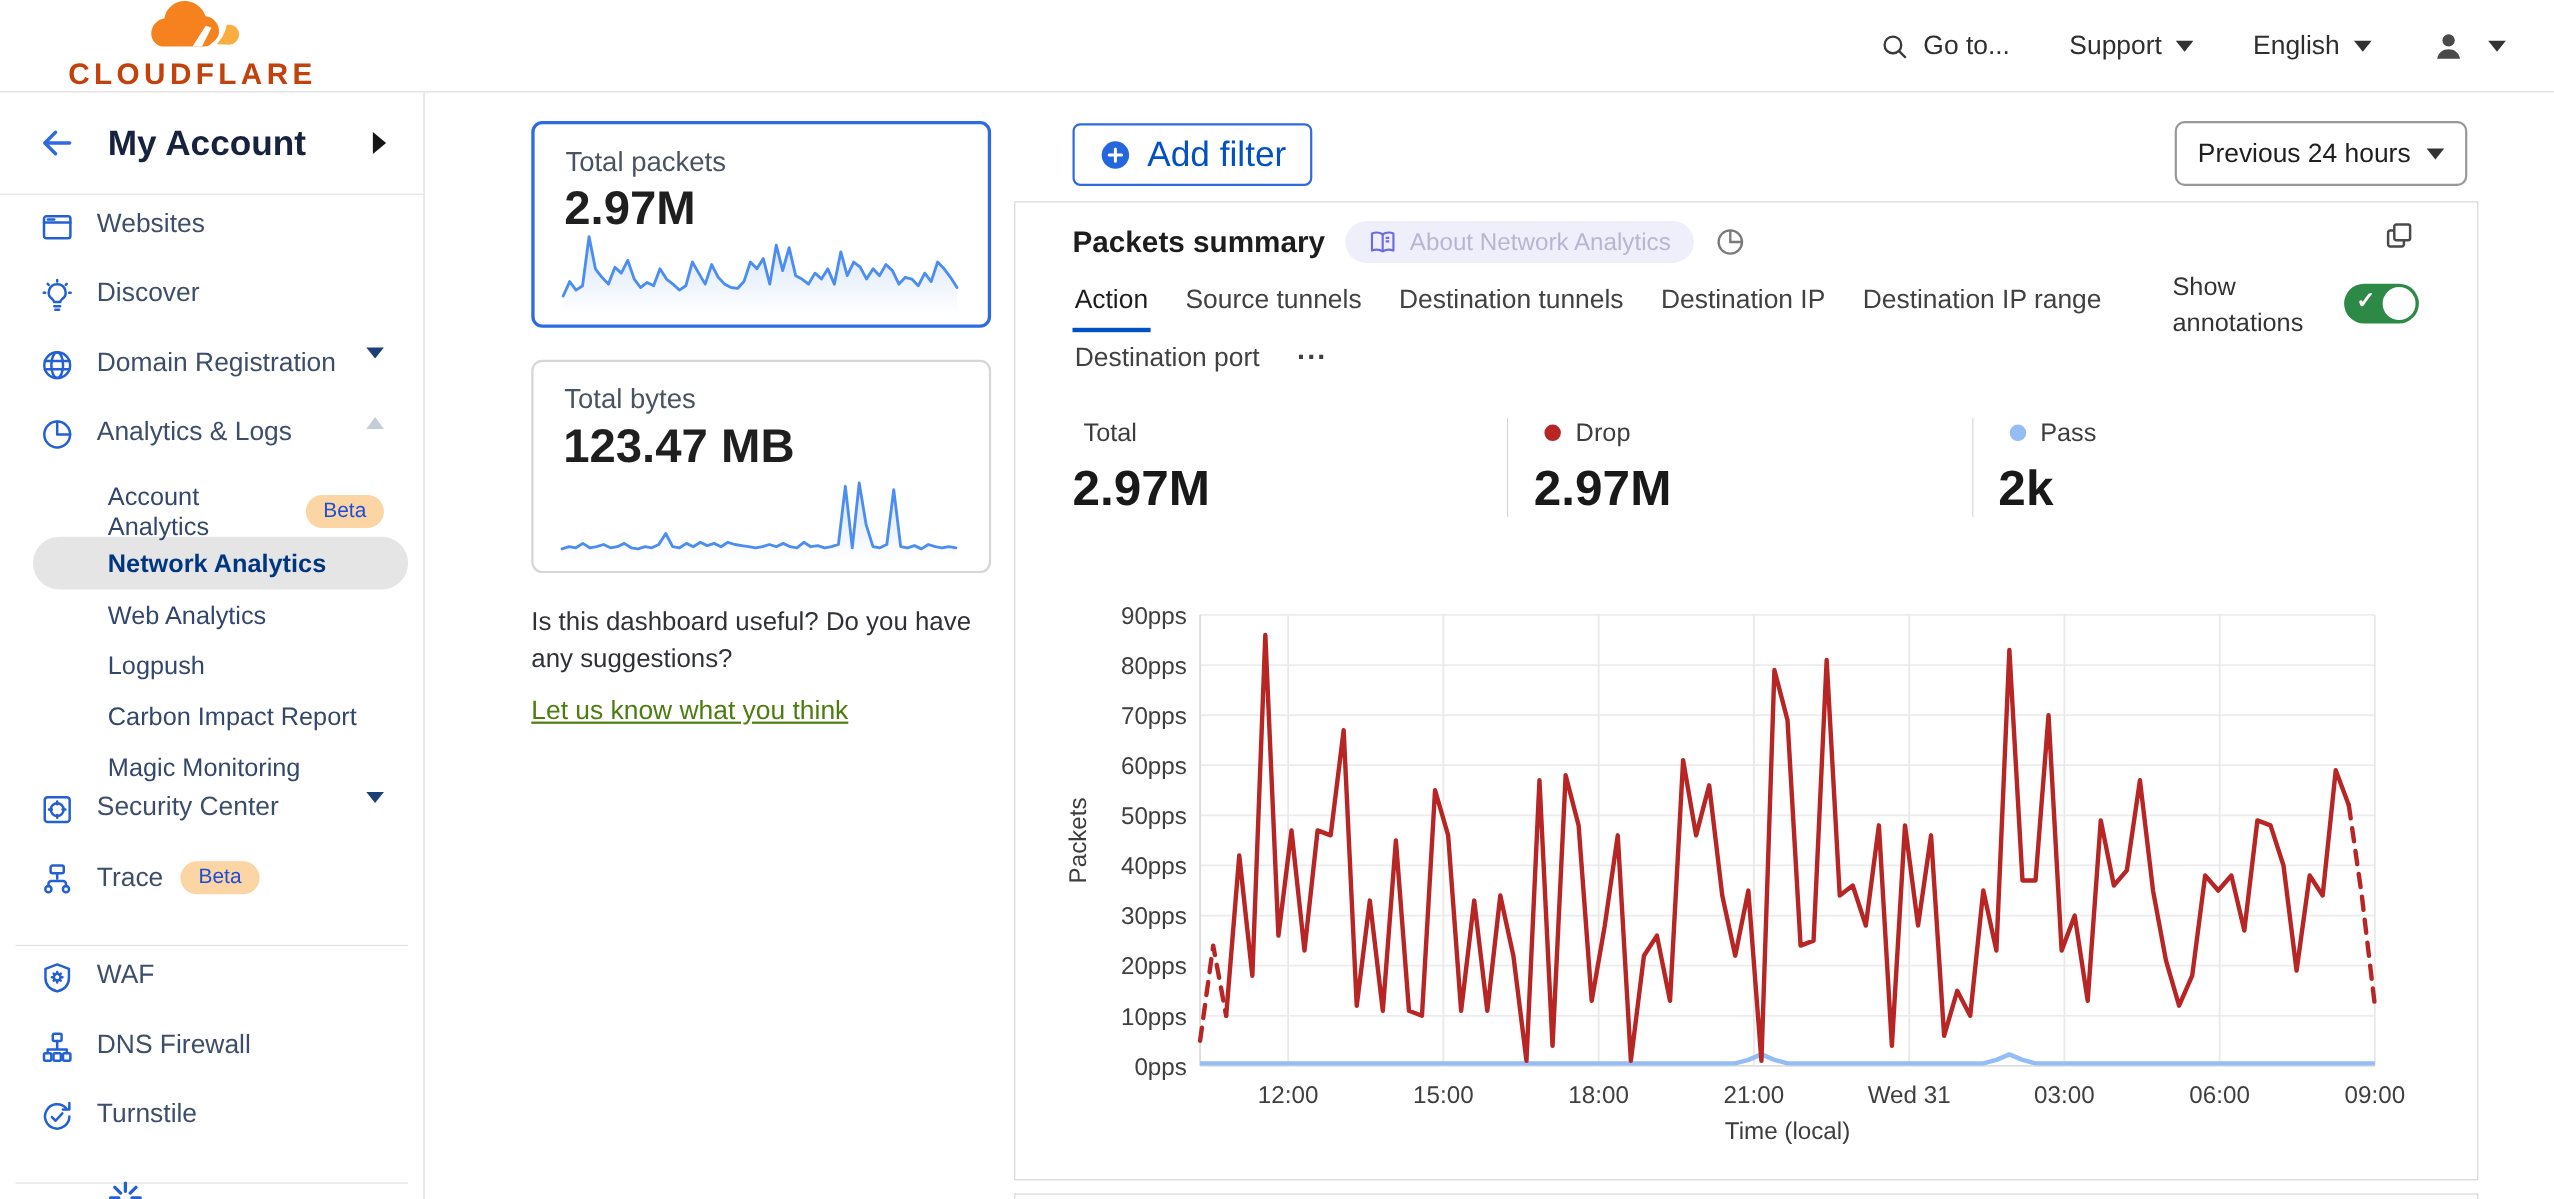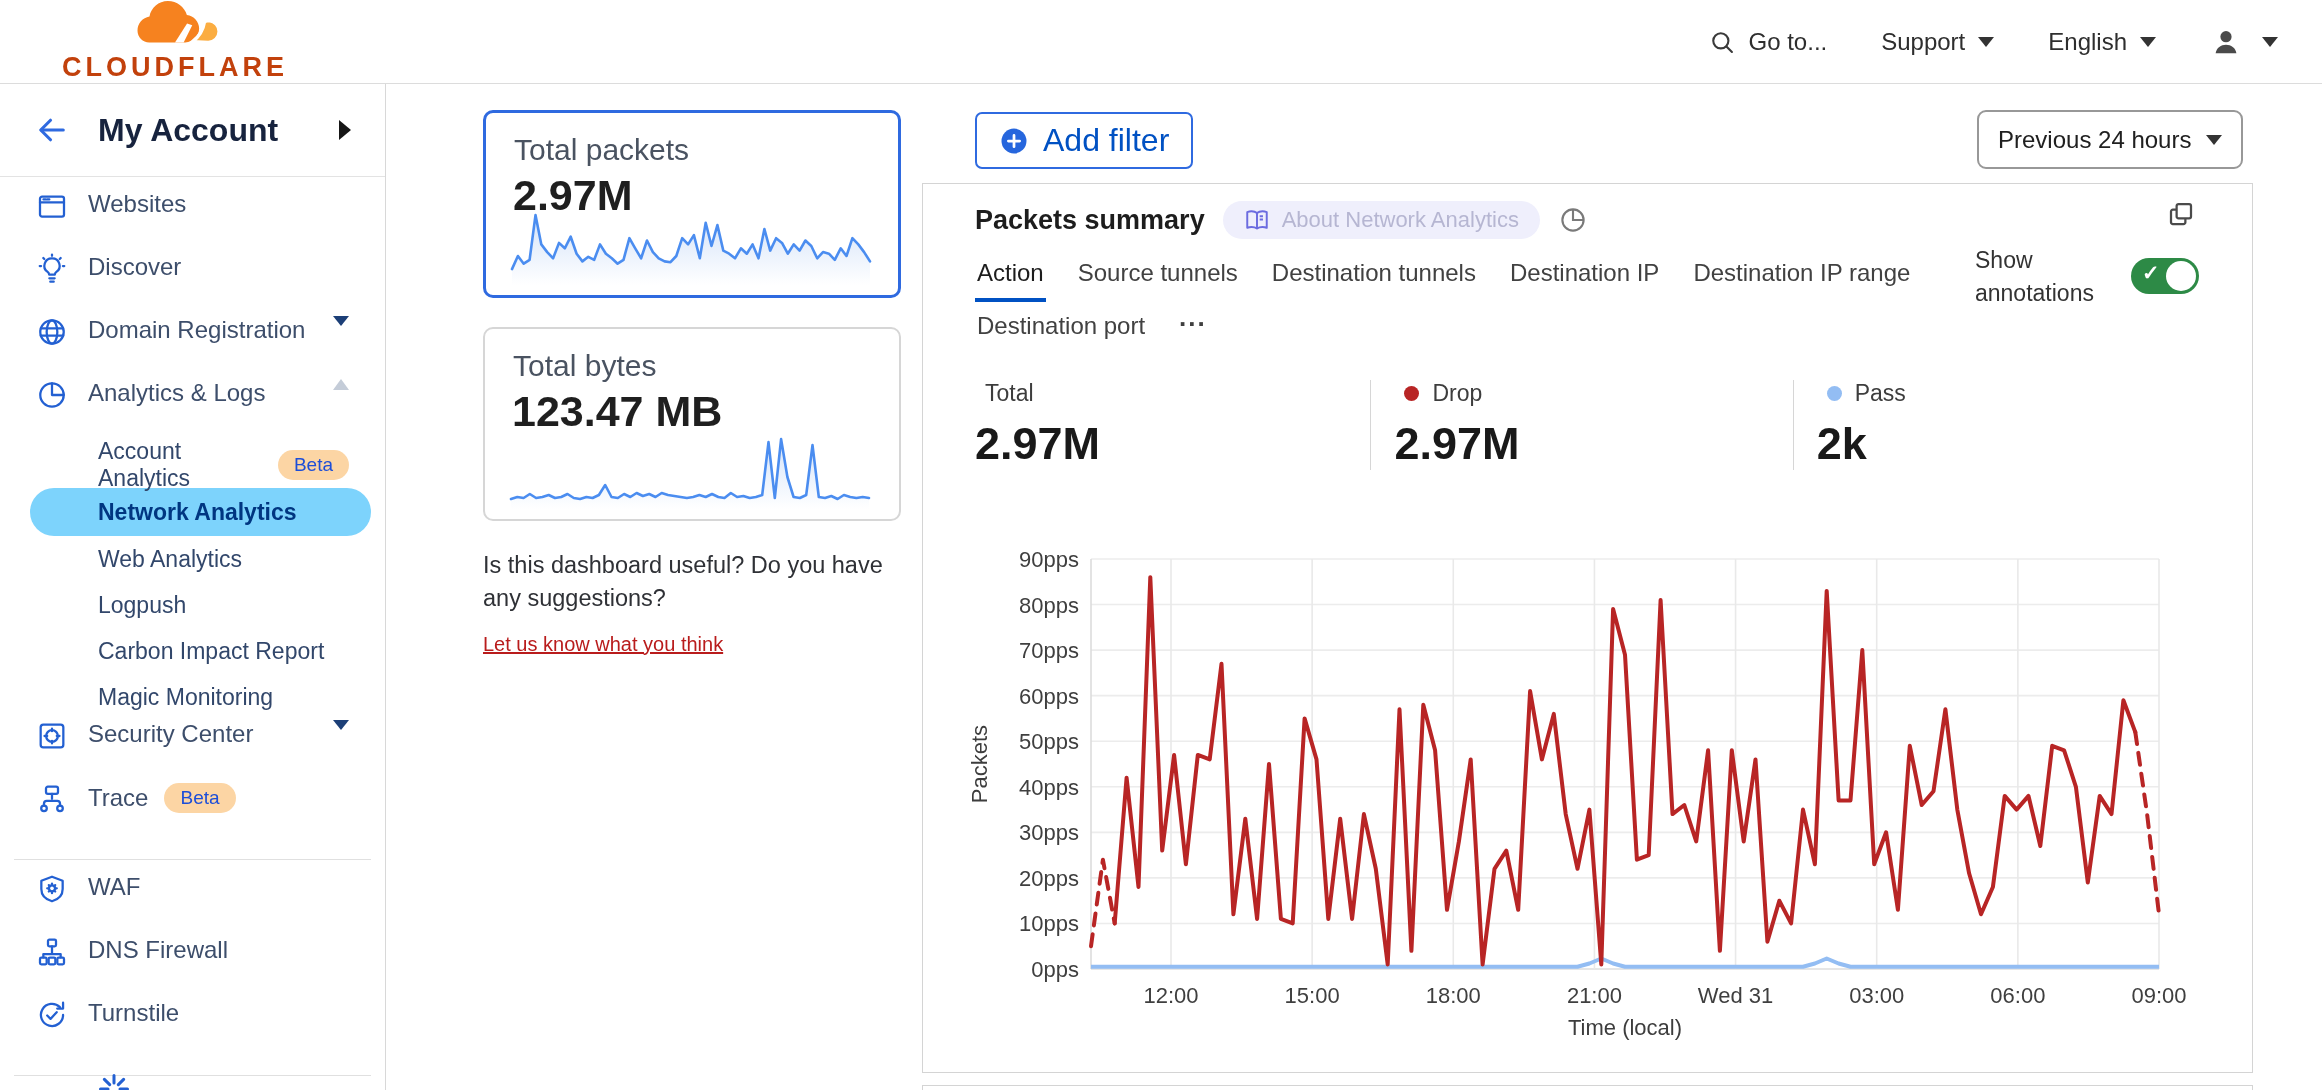--- a/index.html
+++ b/index.html
@@ -28,37 +28,37 @@
   .acct-title { font-size:32px; font-weight:700; color:#17233e; flex:1; }
   .chev-right { width:0; height:0; border-top:10px solid transparent; border-bottom:10px solid transparent;
                 border-left:12px solid #161616; }
   .nav { padding-top:13px; }
   .nav-item { height:63px; display:flex; align-items:flex-start; padding:0 36px; gap:20px;
               font-size:24px; color:#3d4e6b; cursor:pointer; }
   .nav-item .icon { width:32px; height:32px; color:#2360d2; flex:none; display:flex; align-items:center; }
   .nav-label { flex:1; display:flex; align-items:center; gap:16px; }
   .nav-sub { height:46px; display:flex; align-items:center; padding:0 36px 0 98px; font-size:23px;
              color:#32476b; cursor:pointer; gap:16px; }
-  .nav-sub.selected { background:#7dd3fc; border-radius:999px; margin:0 14px 0 30px; padding-left:68px;
+  .nav-sub.selected { background:#e5e5e5; border-radius:999px; margin:0 14px 0 30px; padding-left:68px;
                       font-weight:700; color:#003681; height:48px; }
   .badge-beta { background:#fcd5a4; color:#1d4ed8; font-size:19px; padding:4px 16px;
                 border-radius:999px; font-weight:400; }
   .nav-divider { height:1px; background:#e0e0e0; margin:13px 14px; }
   .partial-bottom-icon { position:absolute; bottom:-17px; left:96px; width:36px; height:36px; color:#2360d2; }
 
   
   .mini-card { position:absolute; left:483px; width:418px; background:#fff; border-radius:10px; }
   #card-packets { top:110px; height:188px; border:3px solid #2f6ae0; }
   #card-bytes   { top:327px; height:194px; border:2px solid #d6d6d6; }
-  .card-label { font-size:30px; color:#4a5361; margin:20px 0 0 28px; }
+  .card-label { font-size:25px; color:#4a5361; margin:20px 0 0 28px; }
   .card-value { font-size:43px; font-weight:700; color:#1f1f1f; margin:4px 0 0 27px; }
   .card-spark { position:absolute; left:22px; right:22px; bottom:8px; height:82px; }
   .feedback { position:absolute; left:483px; top:549px; width:432px; font-size:23.5px; color:#2f3136; line-height:1.4; }
-  .feedback-link { color:#b91c1c; text-decoration:underline; display:inline-block; margin-top:15px;
-                   font-size:20px; cursor:pointer; }
+  .feedback-link { color:#4d7c0f; text-decoration:underline; display:inline-block; margin-top:15px;
+                   font-size:24px; cursor:pointer; }
 
   
   .btn-add-filter { position:absolute; left:975px; top:112px; height:57px; border:2px solid #2f6ae0;
                     border-radius:7px; background:#fff; color:#0051c3; font-size:32px; display:flex;
                     align-items:center; gap:14px; padding:0 22px; cursor:pointer; z-index:3;
                     font-family:Liberation Sans, sans-serif; }
   .btn-range { position:absolute; left:1977px; top:110px; height:59px; border:2px solid #989898;
                border-radius:9px; background:#fff; font-size:24px; color:#202020; display:flex;
                align-items:center; gap:15px; padding:0 19px; cursor:pointer; z-index:3; font-family:inherit; }
 

